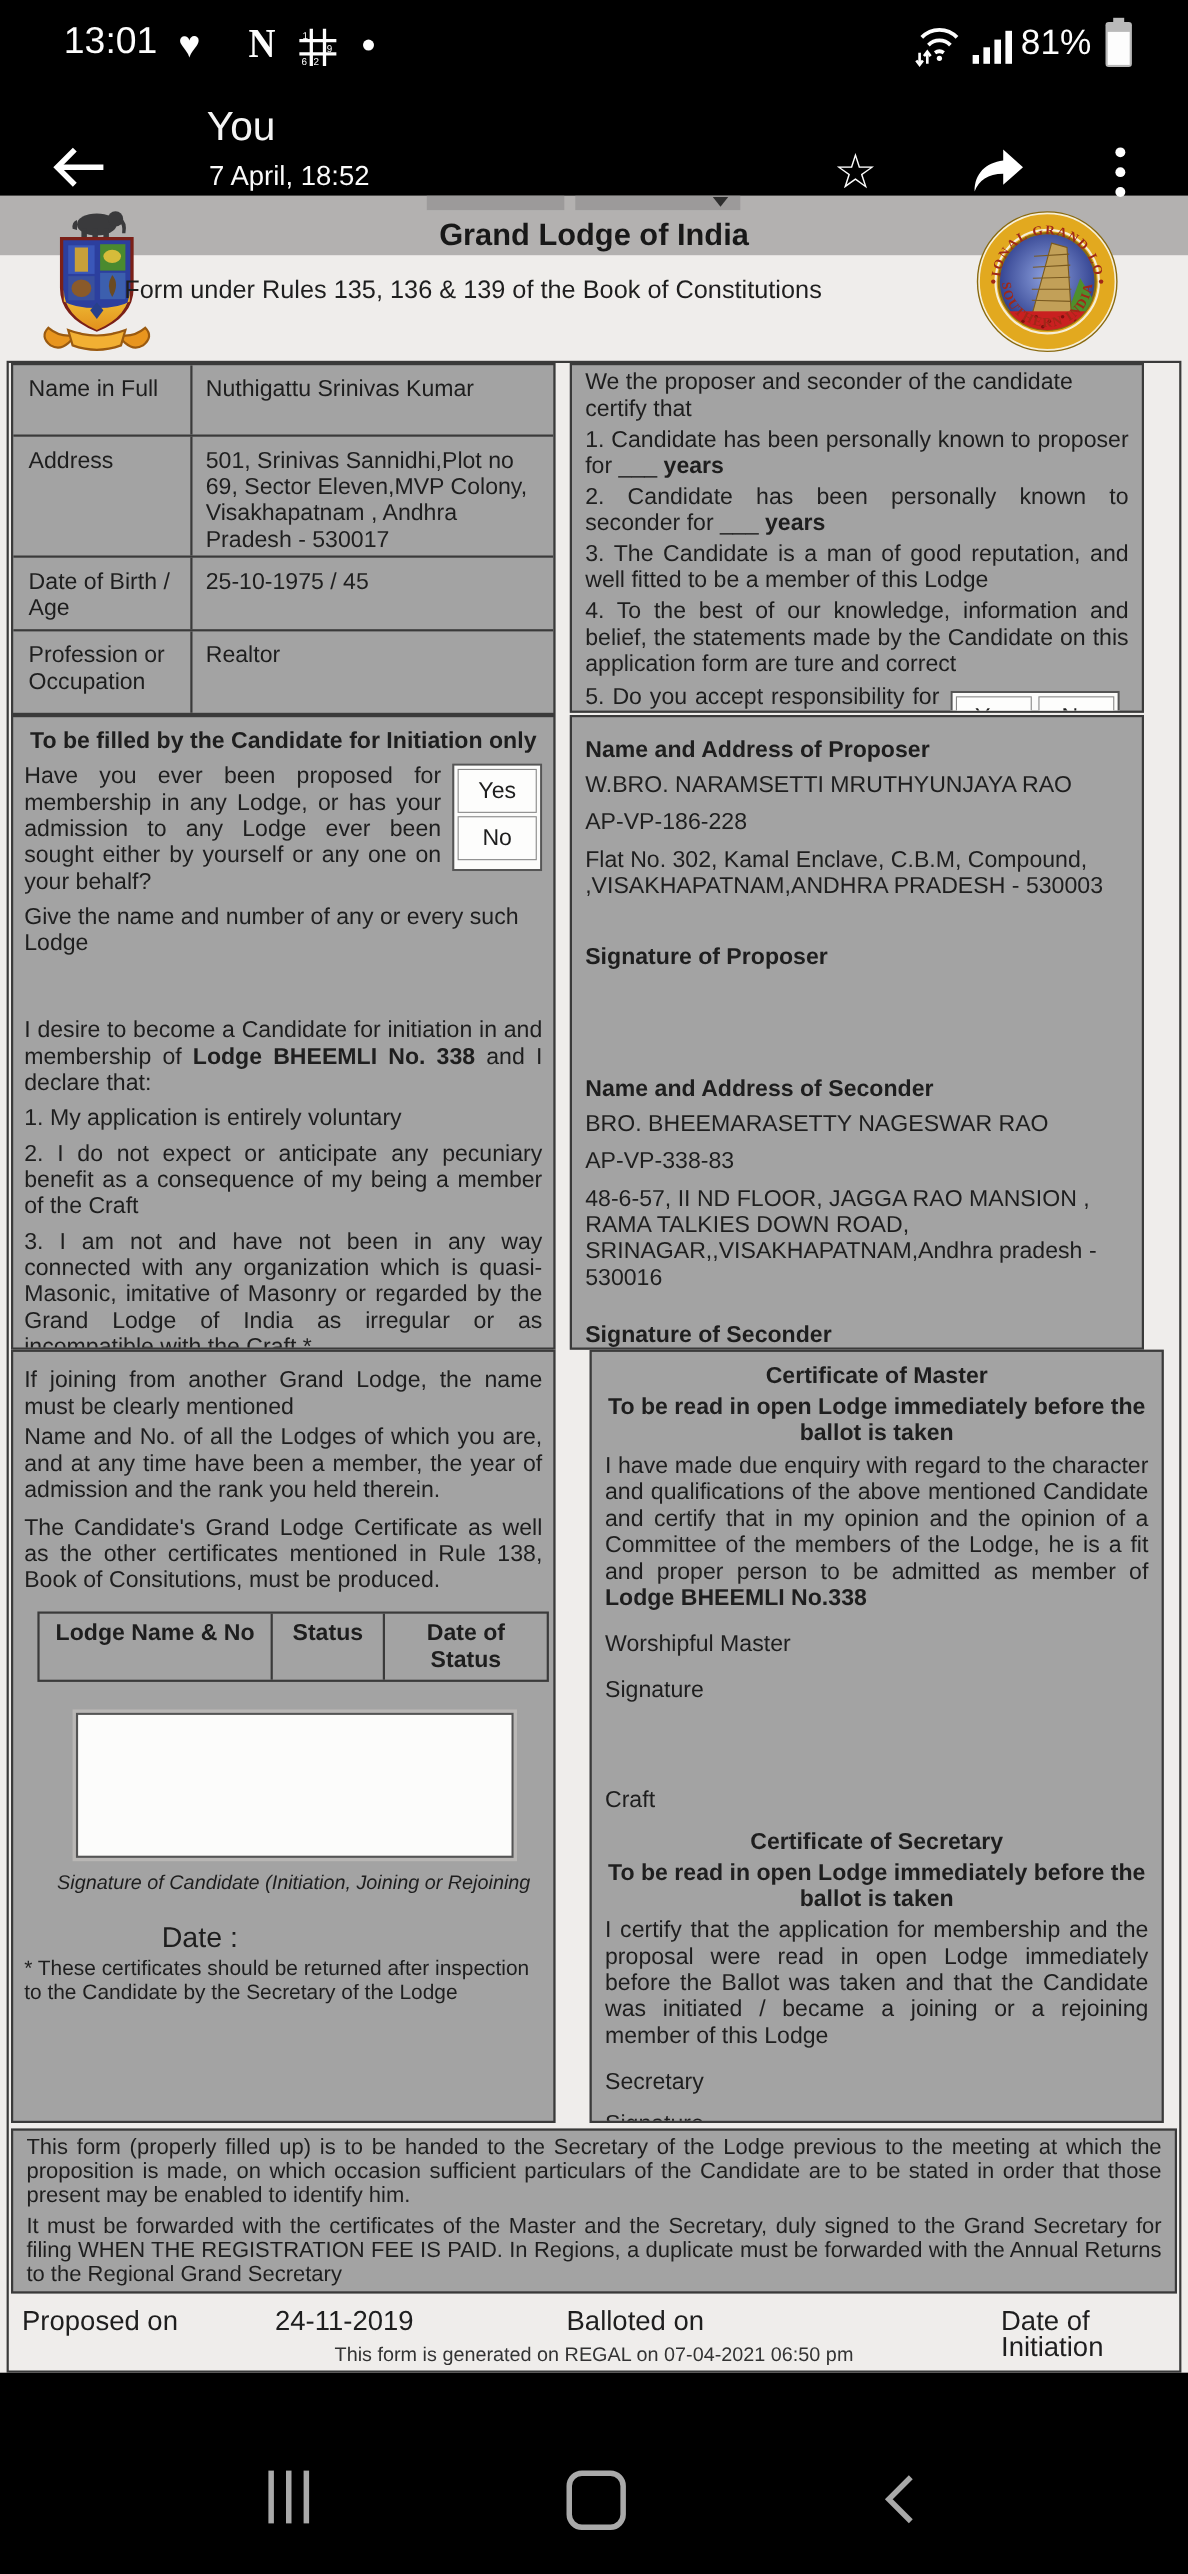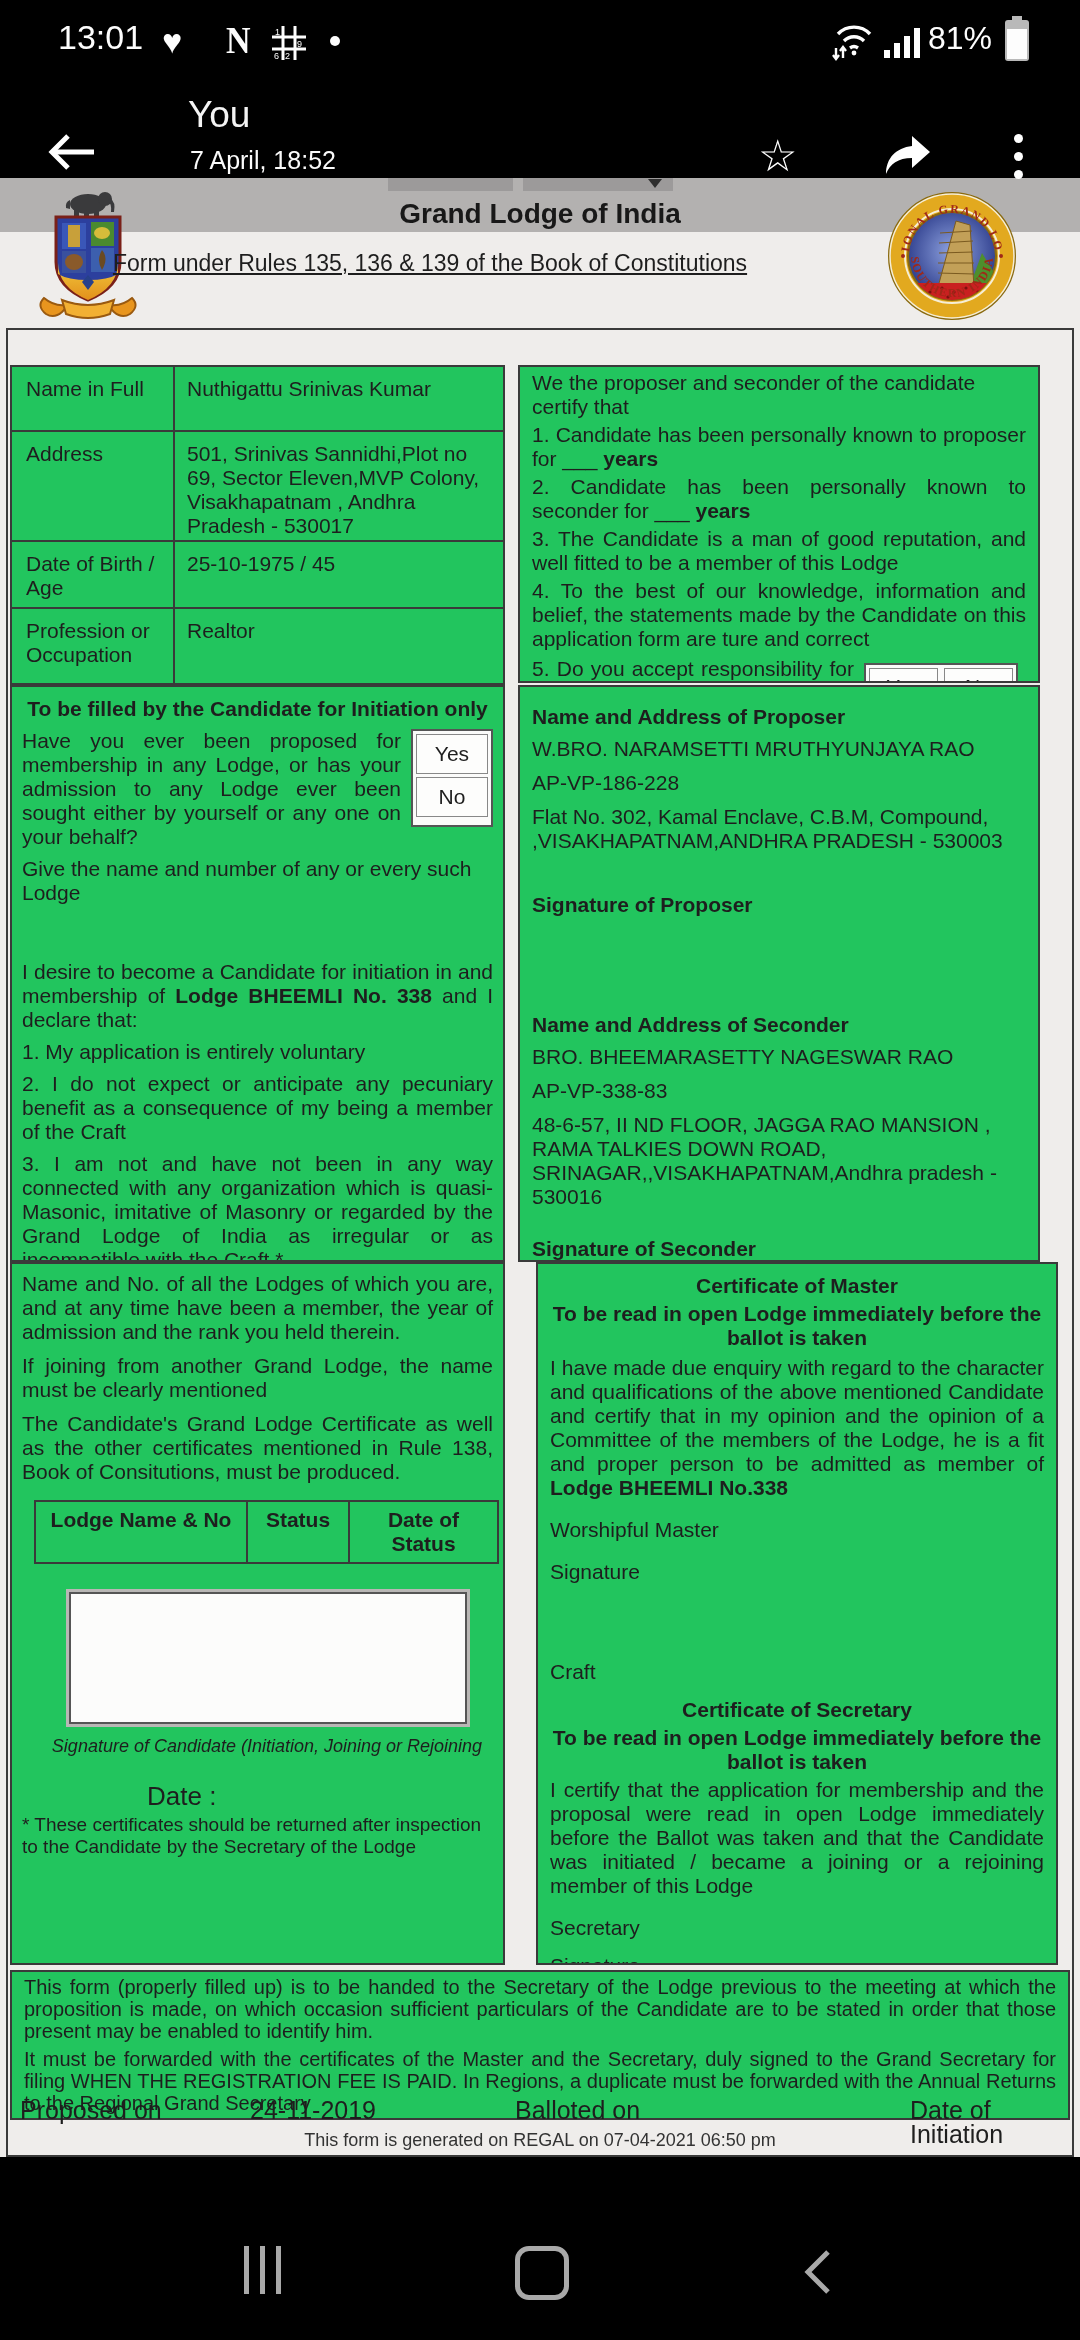--- a/index.html
+++ b/index.html
@@ -22,27 +22,27 @@
   .kebab{position:absolute;left:1014px;top:134px;z-index:6;display:flex;flex-direction:column;gap:9px;}
   .kebab span{width:9px;height:9px;border-radius:50%;background:#fff;}
   
   .doc{position:absolute;left:0;top:178px;width:1080px;height:1979px;background:#efedeb;color:#1e1e1e;}
   .scrim{position:absolute;left:0;top:0;width:1080px;height:54px;background:#b3b1b0;}
   .remnant{position:absolute;top:0;height:13px;background:#9c9a9a;}
   .rm1{left:388px;width:125px;}
   .rm2{left:523px;width:150px;}
   .rm-caret{position:absolute;left:648px;top:1px;width:0;height:0;border-left:7px solid transparent;border-right:7px solid transparent;border-top:9px solid #2e2e2e;}
   .doc-title{position:absolute;left:0;top:20px;width:1080px;text-align:center;font-size:28px;font-weight:bold;color:#181818;}
-  .doc-sub1{position:absolute;left:0;top:72px;width:860px;text-align:center;font-size:23px;text-decoration:underline;}
+  .doc-sub1{position:absolute;left:0;top:72px;width:860px;text-align:center;font-size:23px;}
   .doc-sub2{position:absolute;left:0;top:106px;width:1080px;text-align:center;font-size:23px;}
   .crest{position:absolute;left:36px;top:8px;}
   .rgl{position:absolute;left:886px;top:13px;}
   
   .form{position:absolute;left:6px;top:150px;width:1064px;height:1825px;border:2px solid #3a3a3a;font-size:21px;line-height:24px;}
-  .cell{position:absolute;border:2px solid #3a3a3a;background:#22c55e;overflow:hidden;box-sizing:border-box;margin-top:35px;}
+  .cell{position:absolute;border:2px solid #3a3a3a;background:#a3a3a3;overflow:hidden;box-sizing:border-box;}
   .r1l{left:2px;top:0;width:495px;height:320px;}
   .r1r{left:510px;top:0;width:522px;height:318px;padding:4px 12px;}
   .r2l{left:2px;top:320px;width:495px;height:577px;padding:4px 10px;}
   .r2r{left:510px;top:320px;width:522px;height:577px;padding:4px 12px;}
   .r3l{left:2px;top:897px;width:495px;height:703px;padding:4px 10px;}
   .r3r{left:528px;top:897px;width:522px;height:703px;padding:4px 12px;}
   .notes{left:2px;top:1605px;width:1060px;height:150px;padding:4px 12px;font-size:20px;line-height:22px;}
   .footrow{position:absolute;left:2px;top:1760px;width:1060px;height:63px;}
   .footrow span{position:absolute;top:8px;font-size:25px;}
   .genline{position:absolute;left:0;top:1798px;width:1064px;text-align:center;font-size:18px;color:#333;}
@@ -310,22 +310,22 @@
         <div class="mt10">Flat No. 302, Kamal Enclave, C.B.M, Compound, ,VISAKHAPATNAM,ANDHRA PRADESH - 530003</div>
         <div class="bold mt40">Signature of Proposer</div>
         <div class="bold mt86" style="margin-top:96px;">Name and Address of Seconder</div>
         <div class="mt8">BRO. BHEEMARASETTY NAGESWAR RAO</div>
         <div class="mt10">AP-VP-338-83</div>
         <div class="mt10">48-6-57, II ND FLOOR, JAGGA RAO MANSION , RAMA TALKIES DOWN ROAD, SRINAGAR,,VISAKHAPATNAM,Andhra pradesh - 530016</div>
         <div class="bold mt28">Signature of Seconder</div>
       </div>
 
       <div class="cell r3l">
+        <div class="just mt10">If joining from another Grand Lodge, the name must be clearly mentioned</div>
         <div class="just mt4">Name and No. of all the Lodges of which you are, and at any time have been a member, the year of admission and the rank you held therein.</div>
-        <div class="just mt10">If joining from another Grand Lodge, the name must be clearly mentioned</div>
         <div class="just mt10">The Candidate's Grand Lodge Certificate as well as the other certificates mentioned in Rule 138, Book of Consitutions, must be produced.</div>
         <div class="jt" style="margin-top:16px;">
           <div class="jt-cols">
             <div class="st-c1">Lodge Name &amp; No</div>
             <div class="st-c2">Status</div>
             <div class="st-c3">Date of Status</div>
           </div>
         </div>
         <div class="sigbox"></div>
         <div class="sigcap">Signature of Candidate (Initiation, Joining or Rejoining</div>

